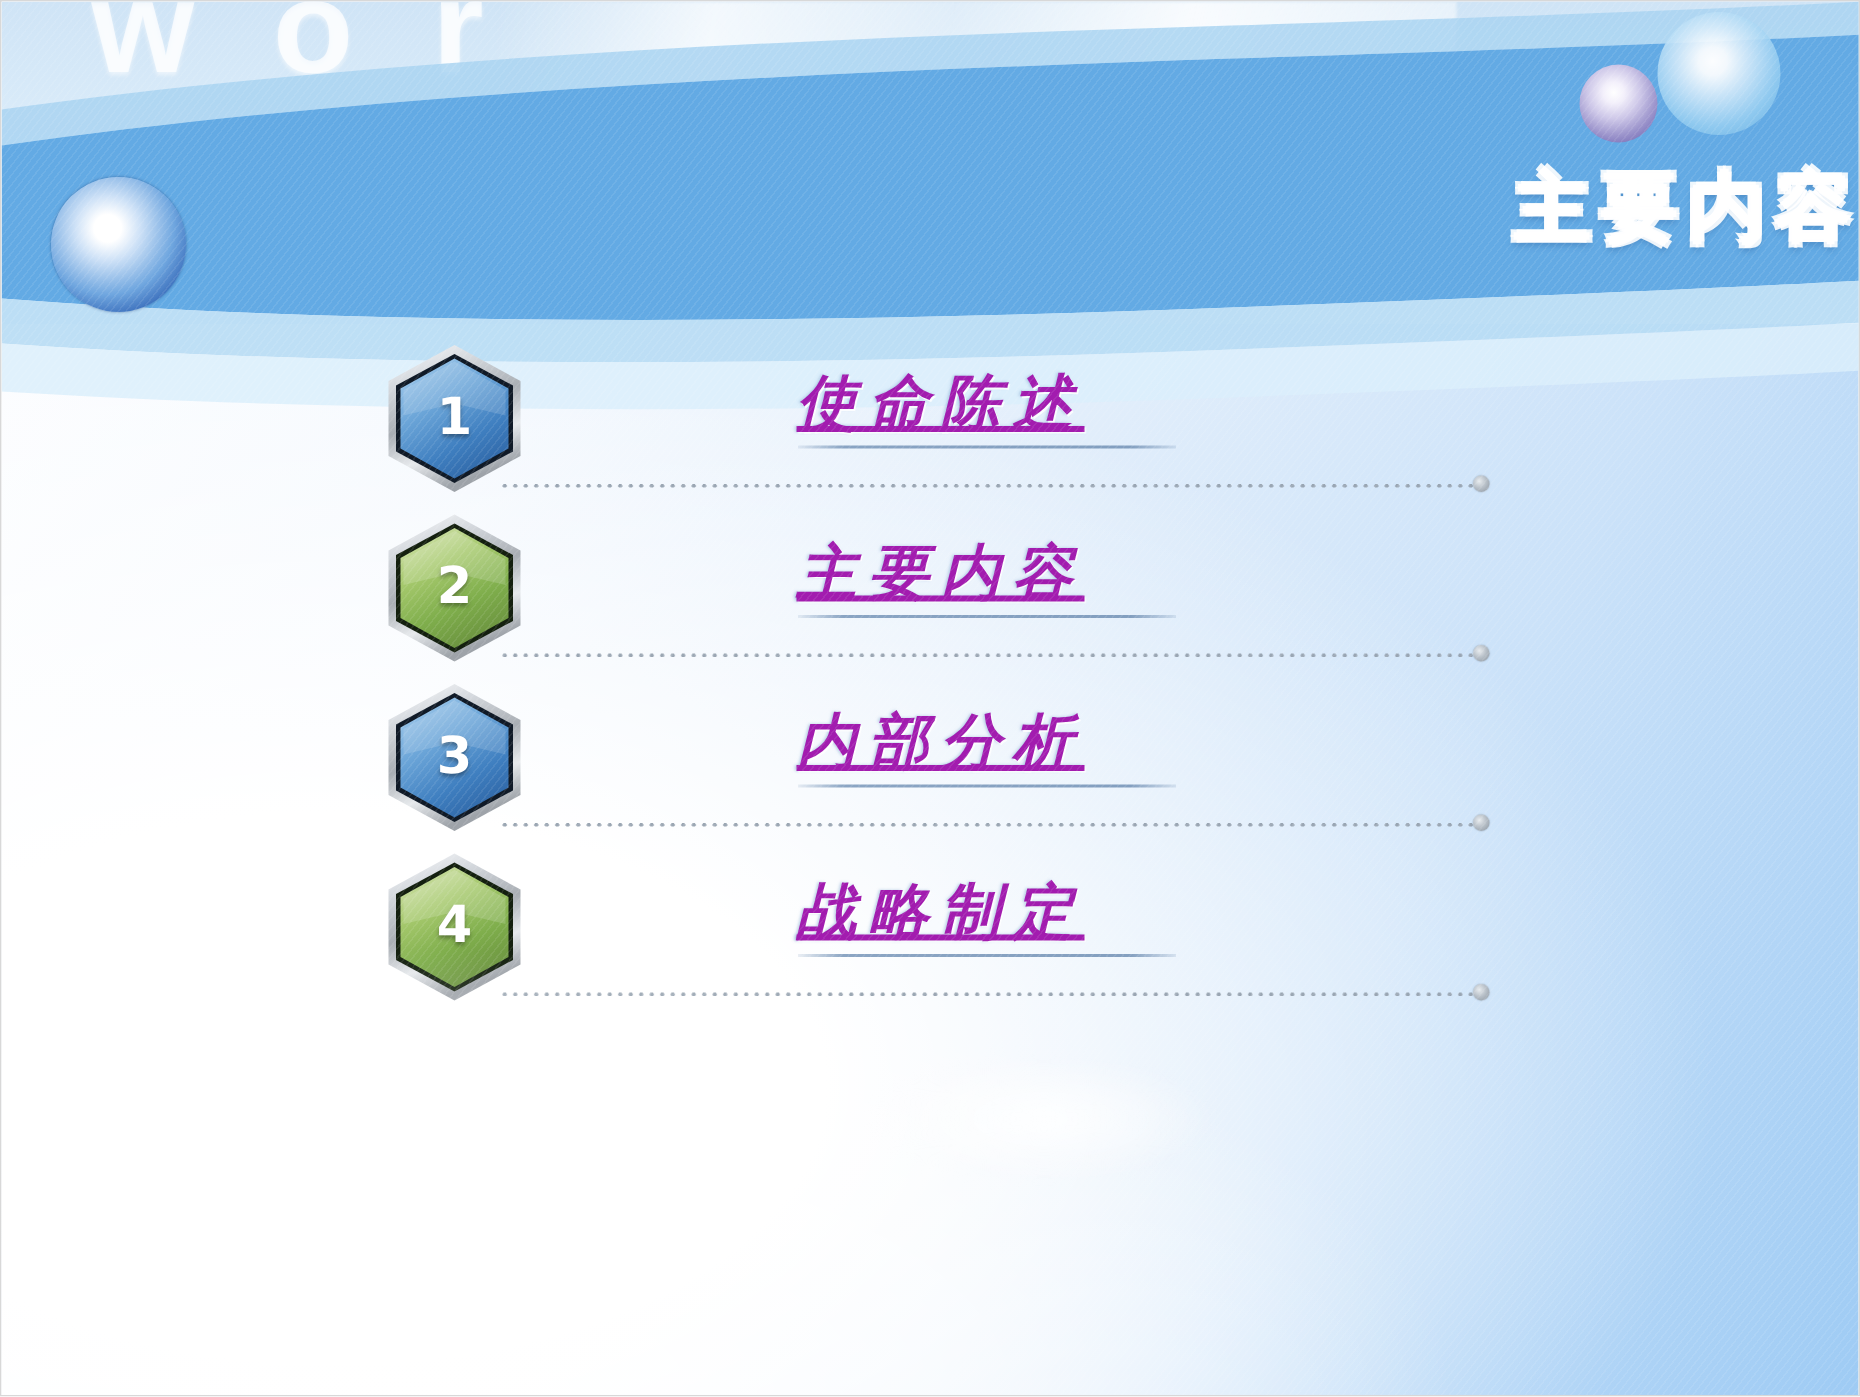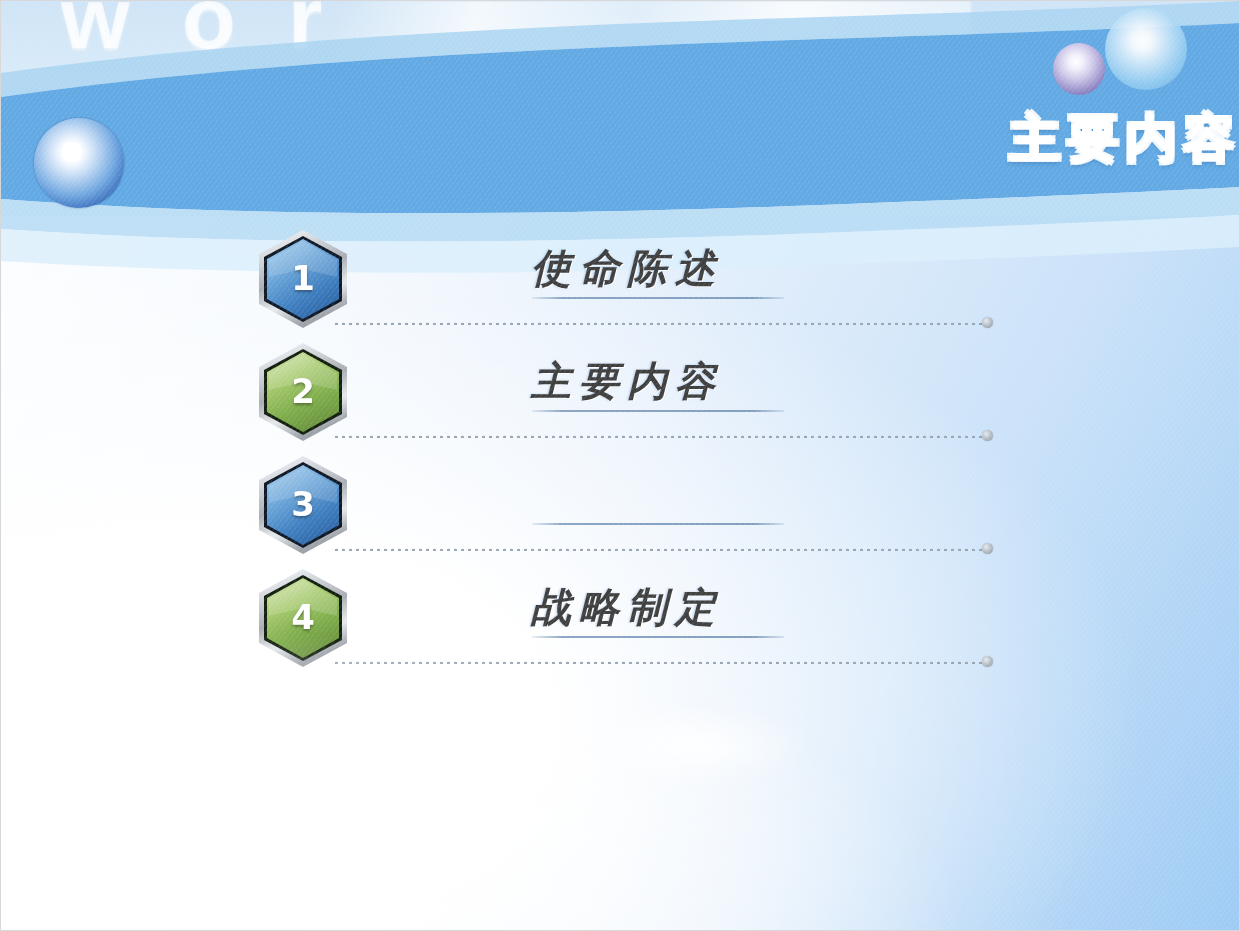--- a/index.html
+++ b/index.html
@@ -110,23 +110,24 @@
     font-size:34px;font-weight:bold;color:#ffffff;
     text-shadow:0 2px 3px rgba(0,0,0,.35);
     padding-bottom:2px;box-sizing:border-box;
   }
 
   .item-text{
     position:absolute;left:530px;top:12px;width:260px;
     font-family:"DejaVu Serif","Liberation Serif",serif;
     font-size:40px;font-weight:bold;font-style:italic;
     letter-spacing:8px;
-    color:#404040;
+    color:#a21caf;
     text-shadow:1px 1px 0 rgba(255,255,255,.85), -1px 0 2px rgba(120,160,205,.5);
     white-space:nowrap;
+    text-decoration:underline;
   }
   .item-underline{
     position:absolute;left:531px;top:68px;width:252px;height:2px;
     background:linear-gradient(90deg, rgba(120,150,185,.15) 0%, rgba(120,150,185,.85) 12%, rgba(120,150,185,.9) 88%, rgba(120,150,185,.2) 100%);
   }
   .leader{
     position:absolute;left:332px;top:92px;width:652px;height:4px;
     background-image:radial-gradient(circle, rgba(150,162,175,.95) 0 1.2px, rgba(0,0,0,0) 1.6px);
     background-size:7px 4px;background-repeat:repeat-x;
     background-position:0 1px;
@@ -243,20 +244,21 @@
                 <stop offset="100%" stop-color="#2d63a3"></stop>
             </linearGradient>
           </defs>
           <polygon points="46,1 90,25 90,75 46,99 2,75 2,25" fill="url(#bezel3)"></polygon>
           <polygon points="46,7 85,28 85,72 46,93 7,72 7,28" fill="#101a27"></polygon>
           <polygon points="46,10 82,30 82,70 46,90 10,70 10,30" fill="url(#fillblue3)"></polygon>
           <polygon points="46,12 80,31 80,48 46,40 12,48 12,31" fill="#ffffff" opacity="0.14"></polygon>
         </svg>
         <div class="hex-num">3</div>
       </div>
+      <div class="item-text">内部分析</div>
       <div class="item-underline"></div>
       <div class="leader"></div>
       <div class="leader-dot"></div>
     </div>
 
     <div class="row row-4">
       <div class="hex-wrap">
         <svg class="hex-svg" viewBox="0 0 92 100">
           <defs>
             <linearGradient id="bezel4" x1="0" y1="0" x2="0.35" y2="1">

